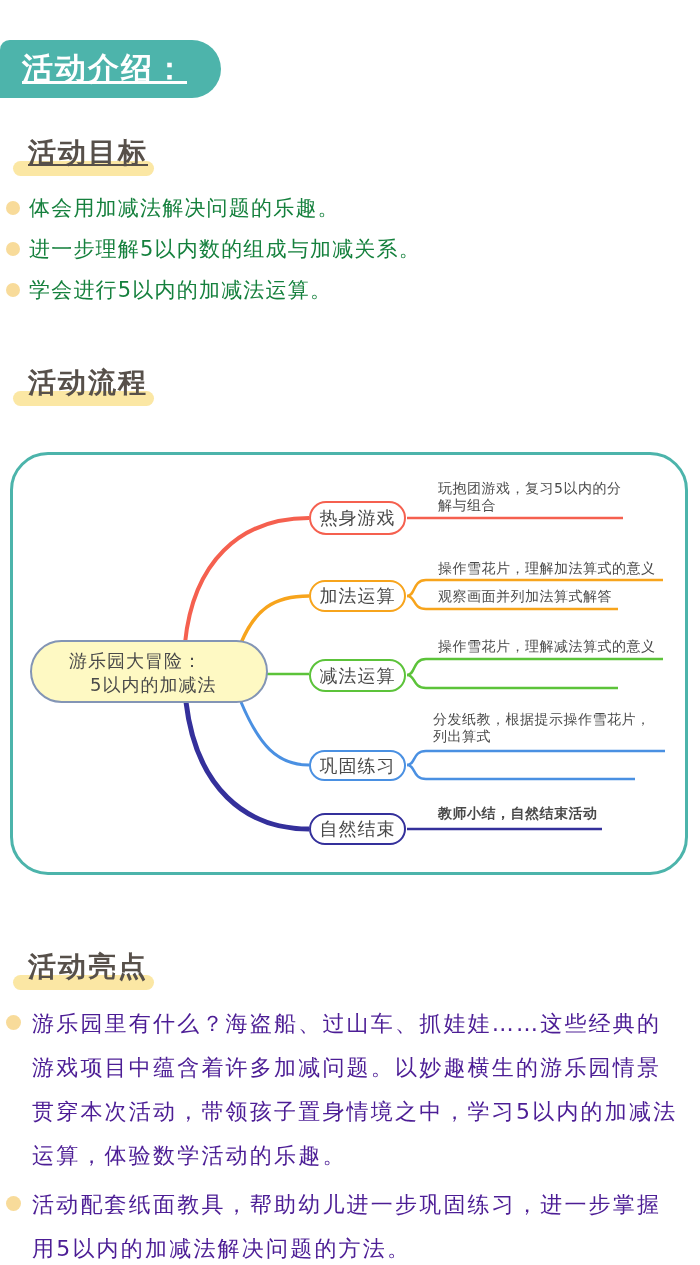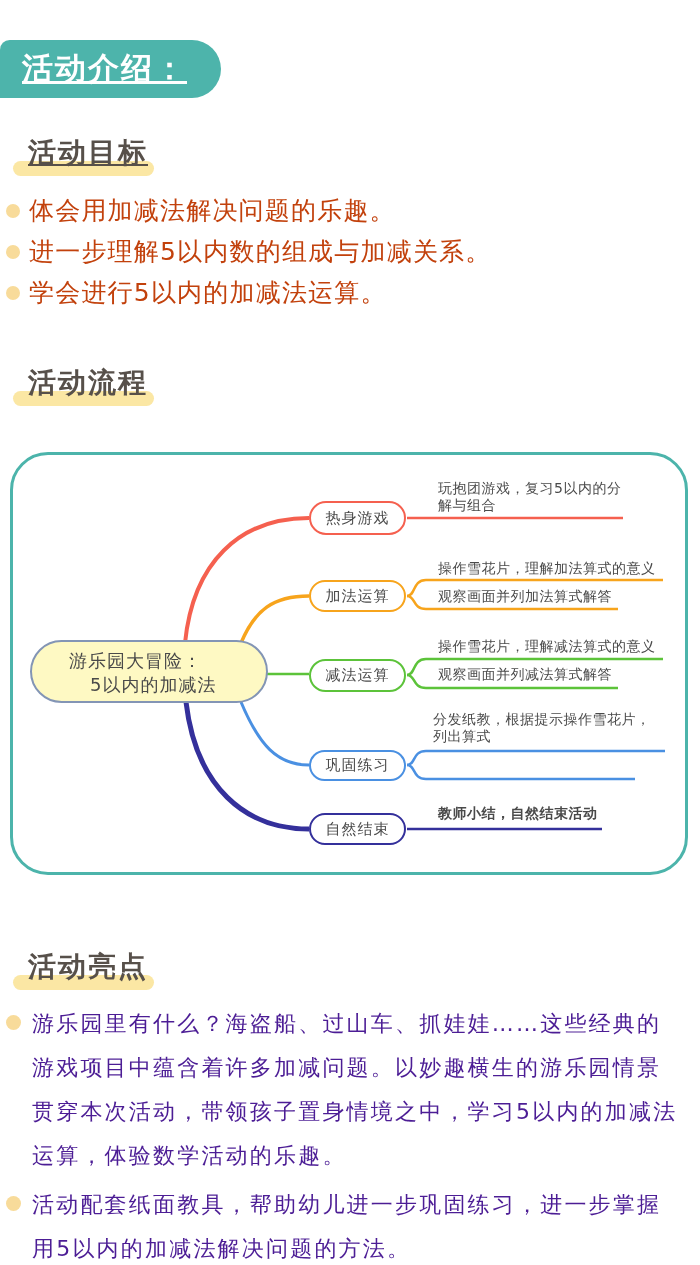--- a/index.html
+++ b/index.html
@@ -16,30 +16,30 @@
   
   .sec-heading { position:absolute; font-size:28px; font-weight:bold;
     color:#57504a; letter-spacing:2px; z-index:0; }
   .sec-heading::before { content:''; position:absolute; z-index:-1;
     left:-15px; right:-6px; bottom:-4px; height:15px; border-radius:8px;
     background:#fbe7a4; }
 
   
   .goal-row { position:absolute; left:6px; display:flex; align-items:center; gap:9px; }
   .dot { width:14px; height:14px; border-radius:50%; background:#f8db9a; flex:0 0 auto; }
-  .goal-text { font-size:25px; letter-spacing:1.2px; color:#c2410c; white-space:nowrap; }
+  .goal-text { font-size:21px; letter-spacing:1.2px; color:#15803d; white-space:nowrap; }
 
   
   .mindmap { position:absolute; left:10px; top:452px; width:678px; height:423px;
     border:3px solid #4cb4ab; border-radius:38px; background:#fff; }
   .mm-svg { position:absolute; left:0; top:0; width:672px; height:417px; }
 
   .mm-pill { position:absolute; background:#fff; border:2px solid #999;
     border-radius:20px; display:flex; align-items:center; justify-content:center;
-    font-size:15px; color:#4a4a4a; letter-spacing:1px; z-index:2; }
+    font-size:18px; color:#4a4a4a; letter-spacing:1px; z-index:2; }
   .mm-root { position:absolute; left:17px; top:185px; width:238px; height:63px;
     background:#fef9c3; border:2px solid #8395b5; border-radius:32px;
     font-size:18px; color:#4a4a4a; letter-spacing:1px; z-index:2;
     padding-top:7px; line-height:24px; }
   .mm-root .l1 { padding-left:37px; }
   .mm-root .l2 { padding-left:58px; }
 
   .b0 { border-color:#f5604f; } .b1 { border-color:#f7a41c; }
   .b2 { border-color:#5cc33a; } .b3 { border-color:#4a90e2; }
   .b4 { border-color:#34309b; }
@@ -109,21 +109,20 @@
     <div class="mm-pill b0" style="left:296px; top:46px;  width:97px; height:34px;">热身游戏</div>
     <div class="mm-pill b1" style="left:296px; top:125px; width:97px; height:32px;">加法运算</div>
     <div class="mm-pill b2" style="left:296px; top:204px; width:97px; height:33px;">减法运算</div>
     <div class="mm-pill b3" style="left:296px; top:295px; width:97px; height:31px;">巩固练习</div>
     <div class="mm-pill b4" style="left:296px; top:358px; width:97px; height:32px;">自然结束</div>
 
     <div class="mm-note" style="left:425px; top:25px;  width:192px;">玩抱团游戏，复习5以内的分解与组合</div>
     <div class="mm-note" style="left:425px; top:105px; width:245px;">操作雪花片，理解加法算式的意义</div>
     <div class="mm-note" style="left:425px; top:133px; width:245px;">观察画面并列加法算式解答</div>
     <div class="mm-note" style="left:425px; top:183px; width:245px;">操作雪花片，理解减法算式的意义</div>
-    <div class="mm-note" style="left:425px; top:211px; width:245px;">观察画面并列减法算式解答</div>
     <div class="mm-note" style="left:420px; top:256px; width:228px;">分发纸教，根据提示操作雪花片，列出算式</div>
     <div class="mm-note" style="left:425px; top:350px; width:240px;font-weight:bold;">教师小结，自然结束活动</div>
   </div>
 
   <div class="sec-heading" style="left:28px; top:948px;">活动亮点</div>
 
   <div class="hl-list">
     <div class="hl-item">
       <span class="hl-bullet"></span>
       <span>游乐园里有什么？海盗船、过山车、抓娃娃……这些经典的游戏项目中蕴含着许多加减问题。以妙趣横生的游乐园情景贯穿本次活动，带领孩子置身情境之中，学习5以内的加减法运算，体验数学活动的乐趣。</span>

